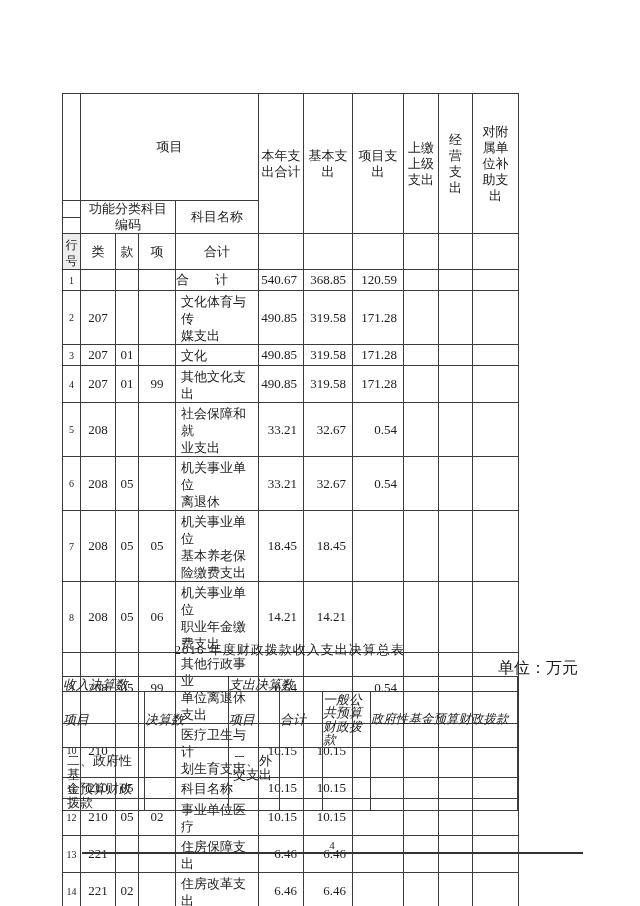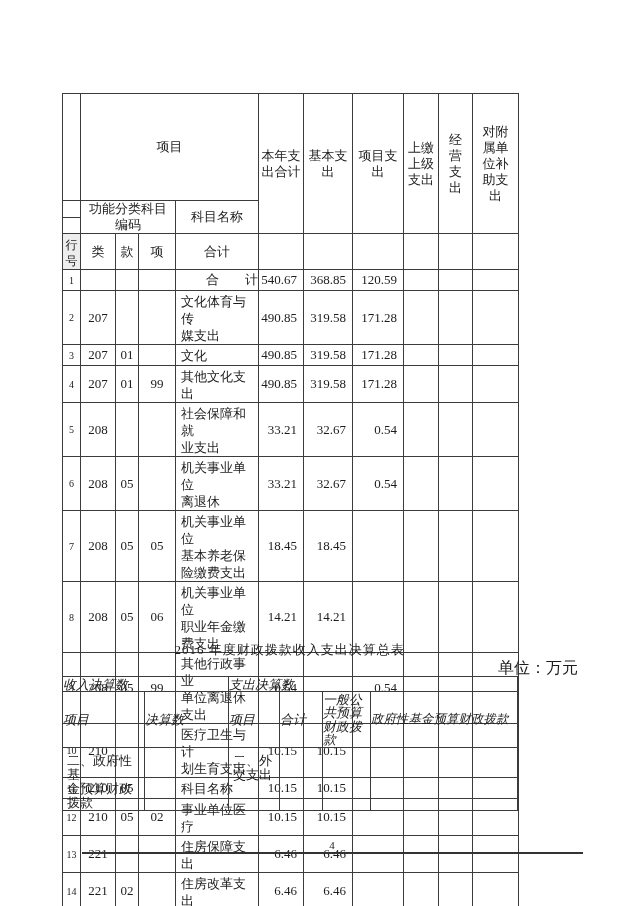--- a/index.html
+++ b/index.html
@@ -12,21 +12,21 @@
 
   
   .t1{position:absolute;left:62px;top:93px;width:456px;}
   .t1 .hc{text-align:center;white-space:pre-line;line-height:16px;}
   .t1 .rowno-h{background:#ededed;vertical-align:top;padding-top:3px;line-height:16px;
                text-align:center;white-space:pre-line;font-size:12px;}
   .t1 .rn{text-align:center;font-size:10px;}
   .t1 .code{text-align:center;}
   .t1 .nm{text-align:left;vertical-align:top;white-space:pre-line;word-break:break-all;
           line-height:17px;padding:2px 2px 0 5px;}
-  .t1 .nm-c{text-align:right;vertical-align:middle;white-space:pre-line;padding:0;}
+  .t1 .nm-c{text-align:left;vertical-align:middle;white-space:pre-line;padding:0;}
   .t1 .num{text-align:right;padding-right:6px;}
 
   
   .t2{position:absolute;left:62px;top:676px;width:455px;}
   .t2 .hc{white-space:pre-line;line-height:13.5px;font-style:italic;}
   .t2 .grp{line-height:13px;}
   .t2 .item{text-align:left;vertical-align:middle;white-space:pre-line;line-height:16px;padding:0 3px 0 4px;}
   .t2 .item-top{vertical-align:top;line-height:15px;padding-top:1px;}
   .t2 .clip{vertical-align:top;line-height:14px;padding-top:6px;}
   .t2 .num{text-align:right;padding-right:6px;}

